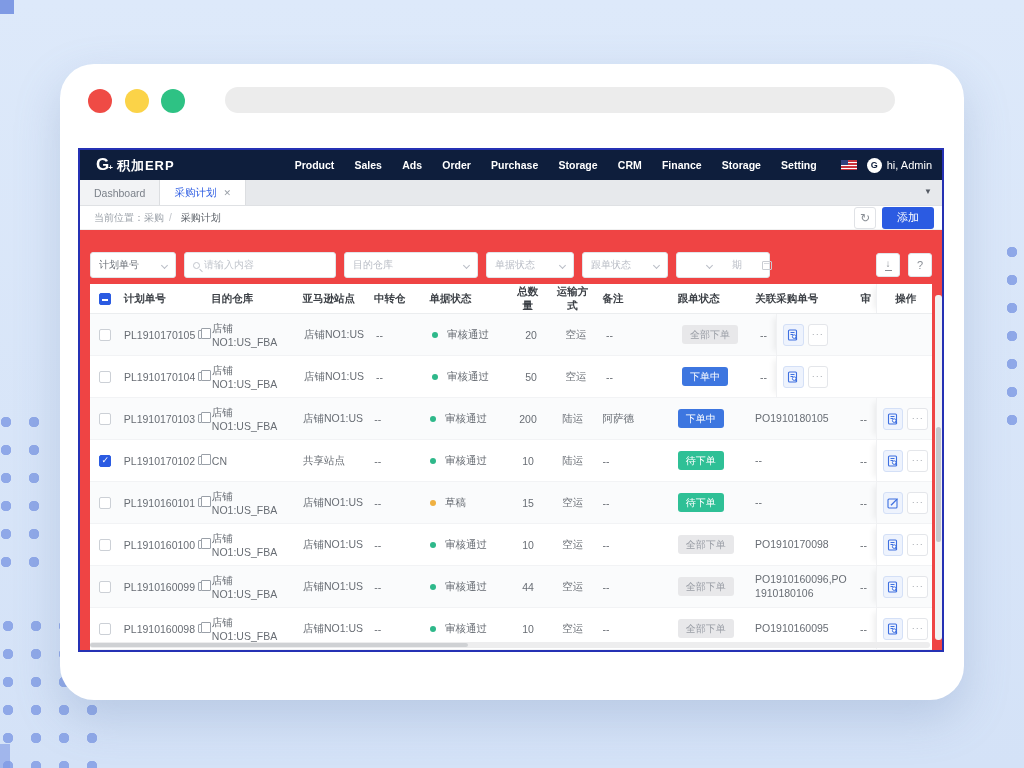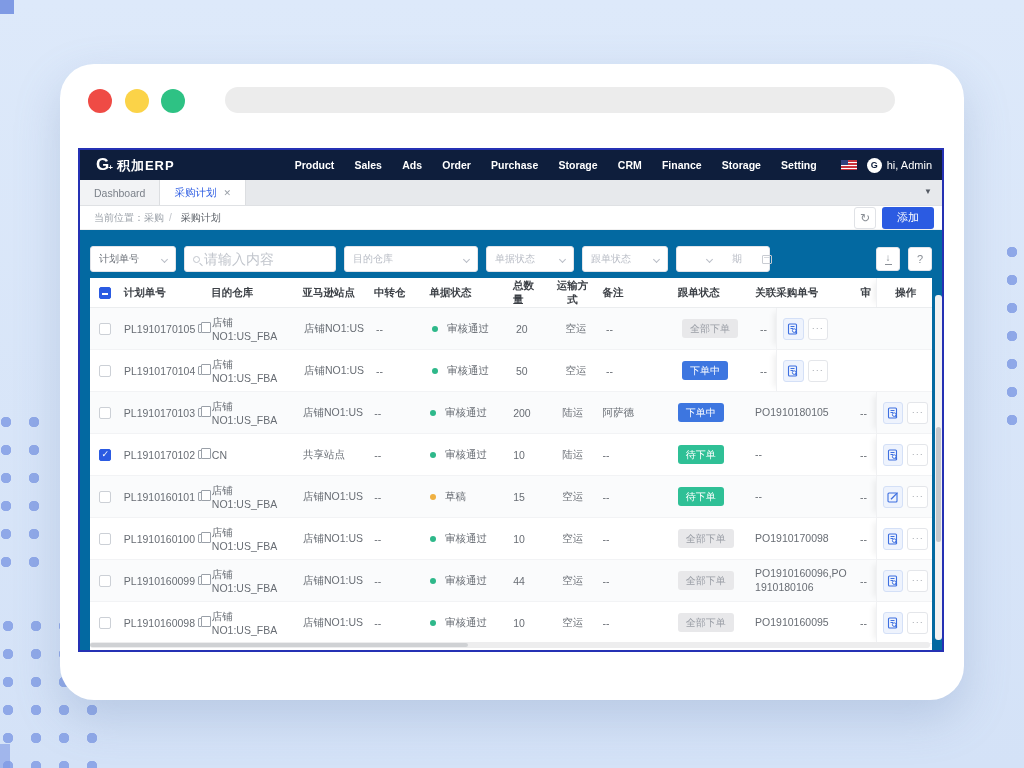--- a/index.html
+++ b/index.html
@@ -45,29 +45,29 @@
   .tab .x { margin-left:7px; font-size:9px; color:#9aa0a8; }
   .tabbar-caret { position:absolute; right:10px; top:7px; font-size:8px; color:#555a63; cursor:pointer; }
 
   .crumbbar { height:24px; background:#fff; display:flex; align-items:center; padding:0 8px 0 14px; font-size:10px; color:#9aa0a8; border-bottom:1px solid #f0f0f0; }
   .crumb-current { color:#5a5f66; margin-left:4px; }
   .crumb-sep { margin:0 5px; color:#c0c4ca; }
   .crumb-actions { margin-left:auto; display:flex; align-items:center; gap:6px; }
   .btn-refresh { width:22px; height:22px; border:1px solid #e0e2e6; border-radius:3px; background:#fff; color:#8a8f96; font-size:12px; line-height:20px; text-align:center; cursor:pointer; }
   .btn-add { min-width:52px; height:22px; border:none; border-radius:3px; background:#2b5be2; color:#fff; font-size:11px; padding:0 12px; cursor:pointer; }
 
-  .content { height:423px; background:#0369a1; padding:16px 10px 0; }
+  .content { height:423px; background:#ef4444; padding:22px 10px 0; }
 
   .filters { display:flex; align-items:center; gap:8px; height:26px; }
   .fctl { height:26px; background:#fff; border:1px solid #e2e4e9; border-radius:3px; display:flex; align-items:center; font-size:10px; color:#8a8f98; padding:0 8px; cursor:pointer; }
   .fctl .lbl { flex:1; white-space:nowrap; overflow:hidden; }
   .chev { width:5px; height:5px; border-right:1.2px solid #b9bdc6; border-bottom:1.2px solid #b9bdc6; transform:rotate(45deg); margin-left:6px; flex:none; }
   .f-field { width:86px; color:#6b7078; }
   .f-search { width:152px; padding:0; }
-  .f-search input { border:none; outline:none; width:100%; height:100%; font-size:14px; color:#666; padding:0 6px 0 4px; font-family:Liberation Sans, sans-serif; background:transparent; }
+  .f-search input { border:none; outline:none; width:100%; height:100%; font-size:10px; color:#666; padding:0 6px 0 4px; font-family:Liberation Mono, monospace; background:transparent; }
   .f-search input::placeholder { color:#c2c6cd; }
   .mag { width:7px; height:7px; border:1.2px solid #c2c6cd; border-radius:50%; position:relative; margin-left:8px; flex:none; }
   .mag::after { content:""; position:absolute; width:4px; height:1.2px; background:#c2c6cd; left:5px; top:7px; transform:rotate(45deg); }
   .f-wh { width:134px; color:#b9bdc6; }
   .f-status { width:88px; color:#b9bdc6; }
   .f-follow { width:86px; color:#b9bdc6; }
   .f-date { width:94px; color:#b9bdc6;gap:16px; }
   .cal { width:10px; height:9px; border:1.2px solid #c9ccd2; border-radius:1px; position:relative; margin-left:4px; flex:none; }
   .cal::before { content:""; position:absolute; left:1px; top:1px; right:1px; height:1.5px; background:#d6d9de; }
   .f-spacer { flex:1; }
@@ -79,21 +79,21 @@
   .thead { height:30px; border-bottom:1px solid #ebedef; font-size:10.5px; font-weight:700; color:#3c4046; }
   .trow { min-height:42px; border-bottom:1px solid #f2f3f5; font-size:10.5px; color:#686d74; }
   .trow:nth-child(odd) { background:#fafbfc; }
   .cell { padding:4px 4px 4px 6px; }
   .c-cb { width:28px; display:flex; justify-content:center; }
   .c-plan { width:88px; }
   .c-dest { width:92px; }
   .c-site { width:72px; }
   .c-transit { width:56px; }
   .c-docst { width:84px; }
-  .c-qty { width:40px; text-align:left; }
+  .c-qty { width:40px; text-align:center; }
   .c-trans { width:50px; text-align:center; }
   .c-remark { width:76px; }
   .c-follow { width:78px; }
   .c-po { width:106px; word-break:break-all; line-height:1.3; }
   .c-audit { width:22px; }
   .c-act { width:56px; display:flex; gap:4px; align-items:center; justify-content:center; border-left:1px solid #f0f1f3; box-shadow:-6px 0 6px -4px rgba(0,0,0,.07); align-self:stretch; }
   .thead .c-act { box-shadow:-6px 0 6px -4px rgba(0,0,0,.07); }
 
   .cb { width:12px; height:12px; border:1px solid #ccd0d6; border-radius:2px; background:#fff; position:relative; cursor:pointer; }
   .cb.head-ind { background:#2b5be2; border-color:#2b5be2; }

